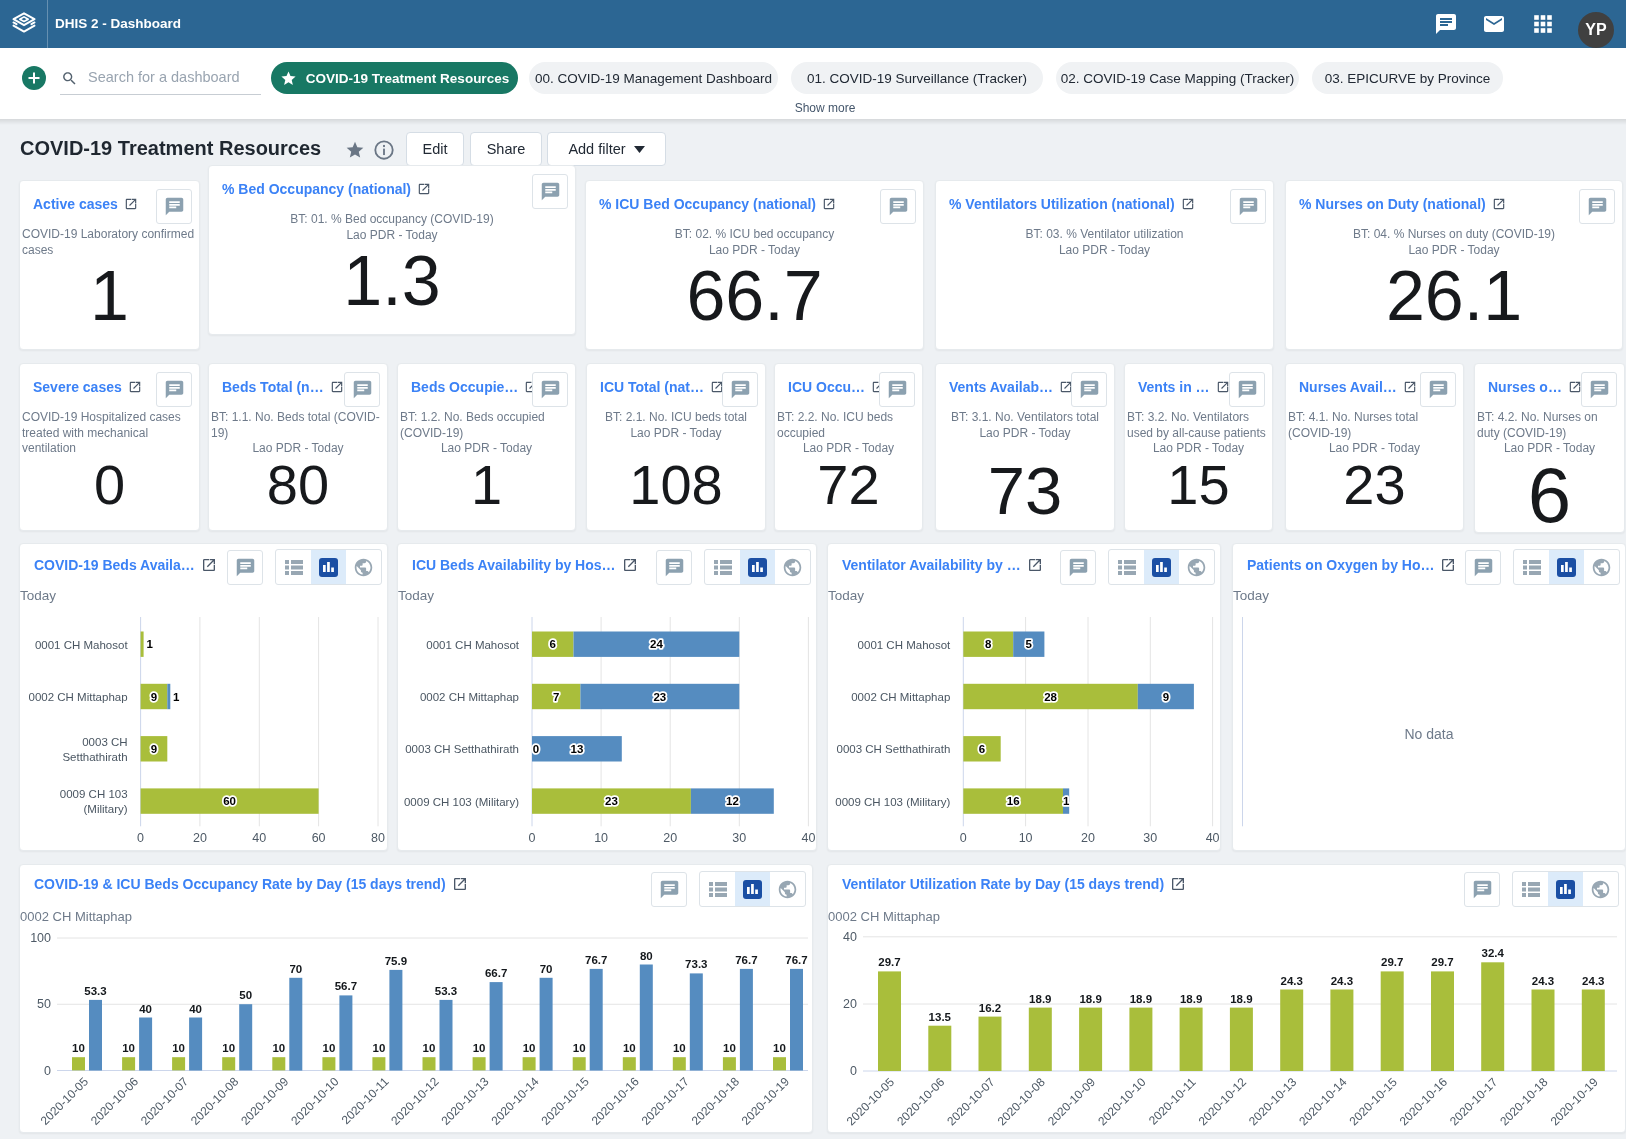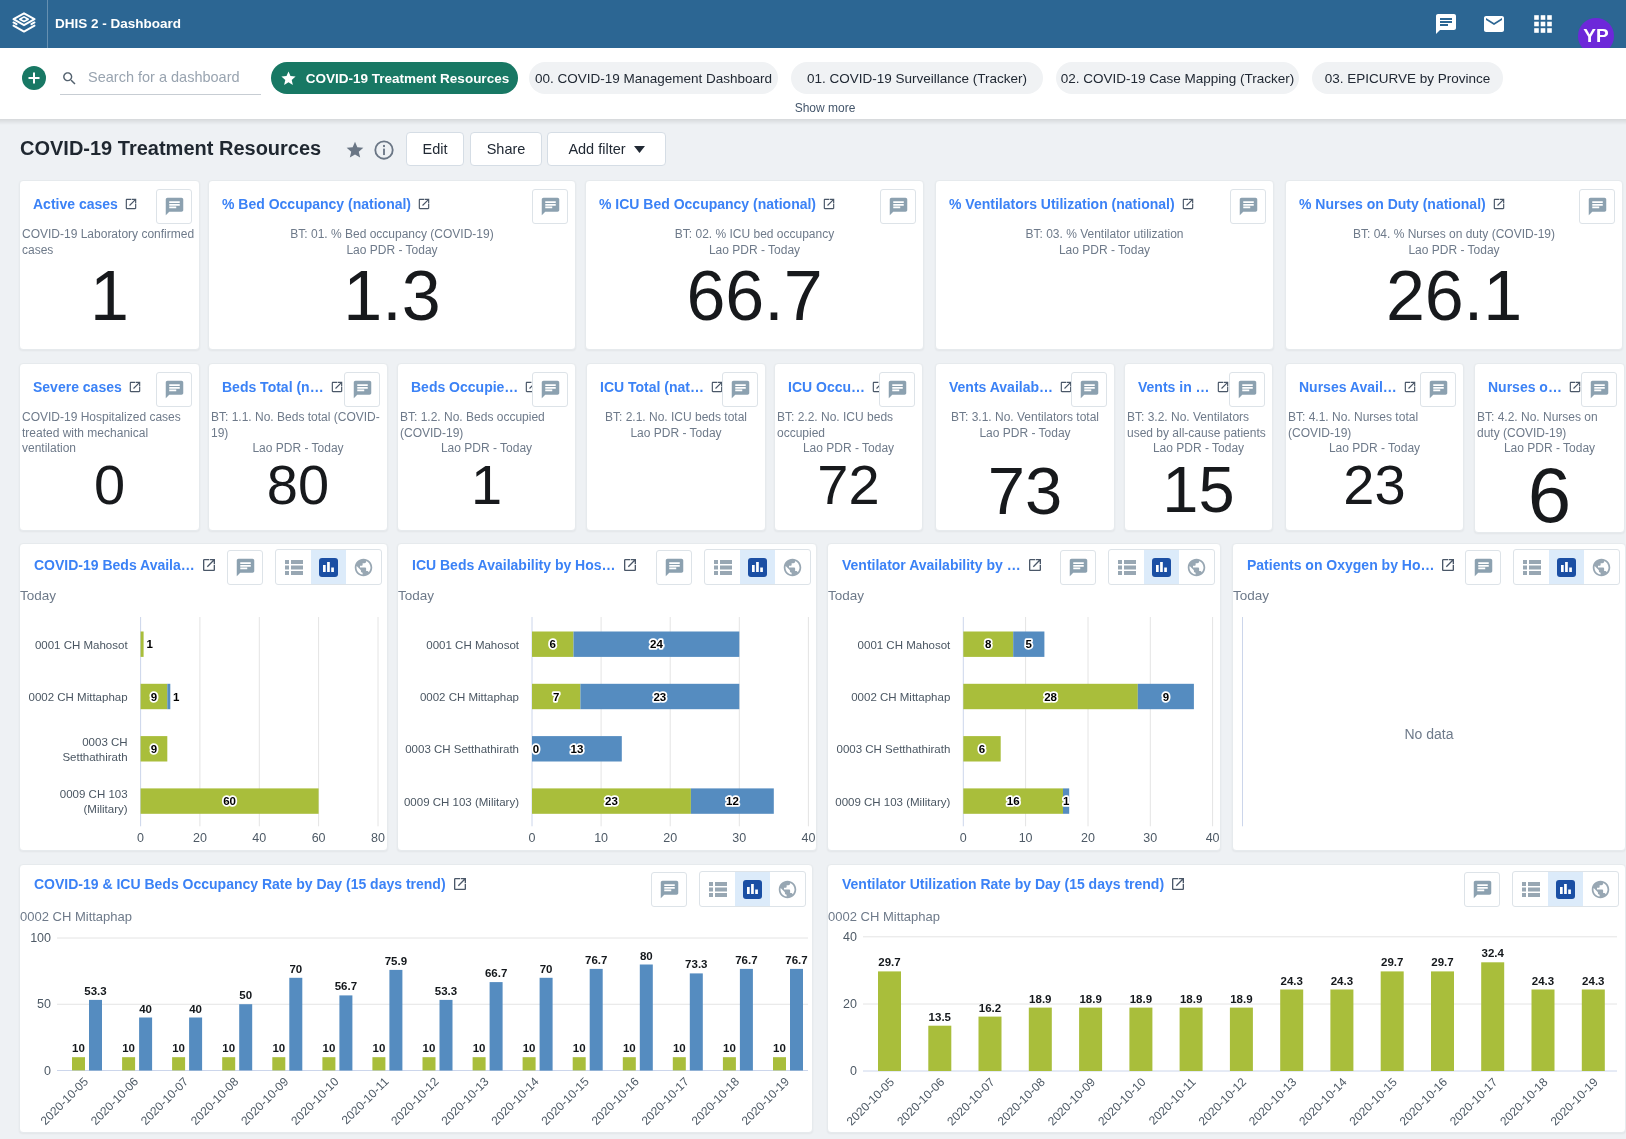--- a/index.html
+++ b/index.html
@@ -51,21 +51,21 @@
         <rect x="9.7" y="3.2" width="4.6" height="4.6"></rect>
         <rect x="16.2" y="3.2" width="4.6" height="4.6"></rect>
         <rect x="3.2" y="9.7" width="4.6" height="4.6"></rect>
         <rect x="9.7" y="9.7" width="4.6" height="4.6"></rect>
         <rect x="16.2" y="9.7" width="4.6" height="4.6"></rect>
         <rect x="3.2" y="16.2" width="4.6" height="4.6"></rect>
         <rect x="9.7" y="16.2" width="4.6" height="4.6"></rect>
         <rect x="16.2" y="16.2" width="4.6" height="4.6"></rect>
       </g>
     </svg>
-    <div class="abs" style="left:1578px;top:18px;width:36px;height:36px;border-radius:50%;background:#6d28d9;color:#fff;font-size:19px;font-weight:bold;display:flex;align-items:center;justify-content:center">YP</div>
+    <div class="abs" style="left:1578px;top:12px;width:36px;height:36px;border-radius:50%;background:#404040;color:#fff;font-size:16px;font-weight:bold;display:flex;align-items:center;justify-content:center">YP</div>
   </div>
 <div id="ctrl">
     <div class="abs" style="left:10px;top:18px;width:24px;height:24px;border-radius:50%;background:#187864">
       <svg width="24" height="24" viewBox="0 0 24 24">
         <path stroke="#fff" stroke-width="2" d="M12 6.5v11M6.5 12h11"></path>
       </svg>
     </div>
     <svg class="abs" style="left:49px;top:22px" width="17" height="17" viewBox="0 0 24 24">
       <path fill="#53616e" d="M15.5 14h-.79l-.28-.27C15.41 12.59 16 11.11 16 9.5 16 5.91 13.09 3 9.5 3S3 5.91 3 9.5 5.91 16 9.5 16c1.61 0 3.09-.59 4.23-1.57l.27.28v.79l5 4.99L20.49 19l-4.99-5zm-6 0C7.01 14 5 11.99 5 9.5S7.01 5 9.5 5 14 7.01 14 9.5 11.99 14 9.5 14z"></path>
     </svg>
@@ -103,21 +103,21 @@
           <path fill="#4a5768" d="M19 19H5V5h7V3H5c-1.11 0-2 .9-2 2v14c0 1.1.89 2 2 2h14c1.1 0 2-.9 2-2v-7h-2v7zM13 3v2h4.59l-8.83 8.83 1.41 1.41L19 6.41V11h2V3h-8z"></path>
         </svg></div>
       <div class="chatbtn" style="right:7px;top:8px">
         <svg width="21" height="21" viewBox="0 0 24 24">
           <path fill="#8ca1b0" d="M20 2H4c-1.1 0-1.99.9-1.99 2L2 22l4-4h14c1.1 0 2-.9 2-2V4c0-1.1-.9-2-2-2zM6 9h12v2H6V9zm8 5H6v-2h8v2zm4-6H6V6h12v2z"></path>
         </svg>
       </div>
       <div class="sub" style="top:46px"><div class="d">COVID-19 Laboratory confirmed cases</div></div>
       <div class="num" style="top:80px;font-size:70px">1</div>
     </div>
-    <div class="card" style="left:208px;top:61px;width:368px;height:170px">
+    <div class="card" style="left:208px;top:46px;width:368px;height:170px">
       <div class="ctitle sv-title">% Bed Occupancy (national)<svg width="14" height="14" viewBox="0 0 24 24">
           <path fill="#4a5768" d="M19 19H5V5h7V3H5c-1.11 0-2 .9-2 2v14c0 1.1.89 2 2 2h14c1.1 0 2-.9 2-2v-7h-2v7zM13 3v2h4.59l-8.83 8.83 1.41 1.41L19 6.41V11h2V3h-8z"></path>
         </svg></div>
       <div class="chatbtn" style="right:7px;top:8px">
         <svg width="21" height="21" viewBox="0 0 24 24">
           <path fill="#8ca1b0" d="M20 2H4c-1.1 0-1.99.9-1.99 2L2 22l4-4h14c1.1 0 2-.9 2-2V4c0-1.1-.9-2-2-2zM6 9h12v2H6V9zm8 5H6v-2h8v2zm4-6H6V6h12v2z"></path>
         </svg>
       </div>
       <div class="sub" style="top:46px"><div class="d">BT: 01. % Bed occupancy (COVID-19)</div><div>Lao PDR - Today</div></div>
       <div class="num" style="top:80px;font-size:70px">1.3</div>
@@ -196,20 +196,21 @@
     <div class="card" style="left:586px;top:244px;width:180px;height:168px">
       <div class="ctitle sv-title">ICU Total (nat…<svg width="14" height="14" viewBox="0 0 24 24">
           <path fill="#4a5768" d="M19 19H5V5h7V3H5c-1.11 0-2 .9-2 2v14c0 1.1.89 2 2 2h14c1.1 0 2-.9 2-2v-7h-2v7zM13 3v2h4.59l-8.83 8.83 1.41 1.41L19 6.41V11h2V3h-8z"></path>
         </svg></div>
       <div class="chatbtn" style="right:7px;top:8px">
         <svg width="21" height="21" viewBox="0 0 24 24">
           <path fill="#8ca1b0" d="M20 2H4c-1.1 0-1.99.9-1.99 2L2 22l4-4h14c1.1 0 2-.9 2-2V4c0-1.1-.9-2-2-2zM6 9h12v2H6V9zm8 5H6v-2h8v2zm4-6H6V6h12v2z"></path>
         </svg>
       </div>
       <div class="sub" style="top:46px"><div class="d">BT: 2.1. No. ICU beds total</div><div>Lao PDR - Today</div></div>
+      <div class="num" style="top:93px;font-size:56px">108</div>
     </div>
     <div class="card" style="left:774px;top:244px;width:149px;height:168px">
       <div class="ctitle sv-title">ICU Occu…<svg width="14" height="14" viewBox="0 0 24 24">
           <path fill="#4a5768" d="M19 19H5V5h7V3H5c-1.11 0-2 .9-2 2v14c0 1.1.89 2 2 2h14c1.1 0 2-.9 2-2v-7h-2v7zM13 3v2h4.59l-8.83 8.83 1.41 1.41L19 6.41V11h2V3h-8z"></path>
         </svg></div>
       <div class="chatbtn" style="right:7px;top:8px">
         <svg width="21" height="21" viewBox="0 0 24 24">
           <path fill="#8ca1b0" d="M20 2H4c-1.1 0-1.99.9-1.99 2L2 22l4-4h14c1.1 0 2-.9 2-2V4c0-1.1-.9-2-2-2zM6 9h12v2H6V9zm8 5H6v-2h8v2zm4-6H6V6h12v2z"></path>
         </svg>
       </div>
@@ -231,21 +232,21 @@
     <div class="card" style="left:1124px;top:244px;width:149px;height:168px">
       <div class="ctitle sv-title">Vents in …<svg width="14" height="14" viewBox="0 0 24 24">
           <path fill="#4a5768" d="M19 19H5V5h7V3H5c-1.11 0-2 .9-2 2v14c0 1.1.89 2 2 2h14c1.1 0 2-.9 2-2v-7h-2v7zM13 3v2h4.59l-8.83 8.83 1.41 1.41L19 6.41V11h2V3h-8z"></path>
         </svg></div>
       <div class="chatbtn" style="right:7px;top:8px">
         <svg width="21" height="21" viewBox="0 0 24 24">
           <path fill="#8ca1b0" d="M20 2H4c-1.1 0-1.99.9-1.99 2L2 22l4-4h14c1.1 0 2-.9 2-2V4c0-1.1-.9-2-2-2zM6 9h12v2H6V9zm8 5H6v-2h8v2zm4-6H6V6h12v2z"></path>
         </svg>
       </div>
       <div class="sub" style="top:46px"><div class="d">BT: 3.2. No. Ventilators used by all-cause patients</div><div>Lao PDR - Today</div></div>
-      <div class="num" style="top:93px;font-size:65px">15</div>
+      <div class="num" style="top:93px;font-size:56px">15</div>
     </div>
     <div class="card" style="left:1285px;top:244px;width:179px;height:168px">
       <div class="ctitle sv-title">Nurses Avail…<svg width="14" height="14" viewBox="0 0 24 24">
           <path fill="#4a5768" d="M19 19H5V5h7V3H5c-1.11 0-2 .9-2 2v14c0 1.1.89 2 2 2h14c1.1 0 2-.9 2-2v-7h-2v7zM13 3v2h4.59l-8.83 8.83 1.41 1.41L19 6.41V11h2V3h-8z"></path>
         </svg></div>
       <div class="chatbtn" style="right:7px;top:8px">
         <svg width="21" height="21" viewBox="0 0 24 24">
           <path fill="#8ca1b0" d="M20 2H4c-1.1 0-1.99.9-1.99 2L2 22l4-4h14c1.1 0 2-.9 2-2V4c0-1.1-.9-2-2-2zM6 9h12v2H6V9zm8 5H6v-2h8v2zm4-6H6V6h12v2z"></path>
         </svg>
       </div>

